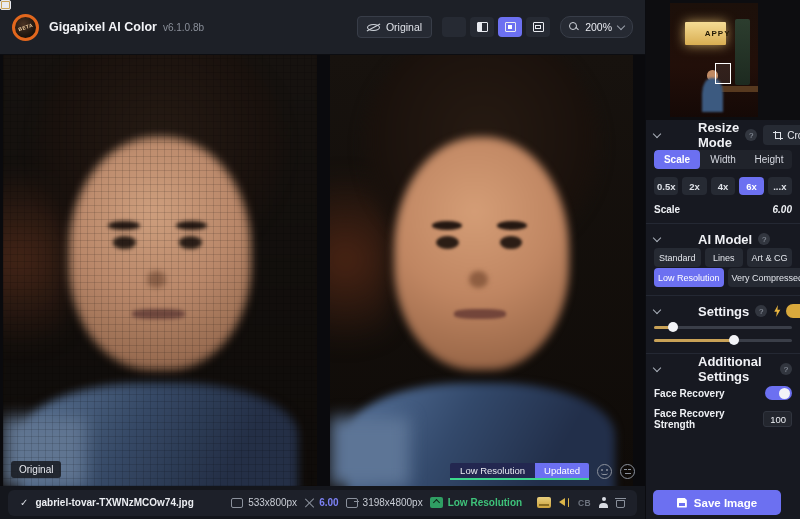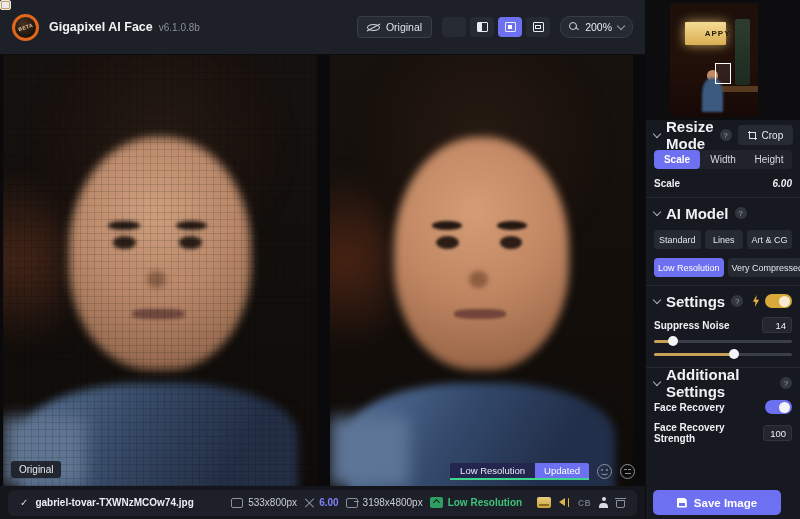--- a/index.html
+++ b/index.html
@@ -155,21 +155,21 @@
     background:#3c5a80; border-radius:45% 45% 0 0; filter:blur(1px); }
   .t-head { position:absolute; left:42%; bottom:32%; width:12%; height:9%;
     background:#c08a63; border-radius:50%; filter:blur(.5px); }
   .t-viewrect { position:absolute; left:51%; top:53%; width:18%; height:18%;
     border:1.5px solid #fff; background:rgba(255,255,255,.08); }
 
   .section { padding:7px 8px 8px; border-bottom:1px solid #242833; }
   .sec-head { display:flex; align-items:center; gap:6px; height:16px; cursor:pointer; }
   .sec-chev { width:6px; height:6px; border-right:1.4px solid #aab0bb; border-bottom:1.4px solid #aab0bb;
     transform:rotate(45deg); margin-top:-3px; flex:0 0 auto; }
-  .sec-title { font-size:15px; font-weight:bold; color:#f0f1f5; }
+  .sec-title { font-size:13px; font-weight:bold; color:#f0f1f5;margin-left:32px; }
   .help { width:12px; height:12px; border-radius:50%; background:#32363f; color:#9aa0ab;
     font-size:8px; display:flex; align-items:center; justify-content:center; cursor:pointer; flex:0 0 auto; }
   .crop-btn { margin-left:auto; height:20px; background:#262a33; border-radius:4px;
     display:flex; align-items:center; gap:5px; padding:0 10px; font-size:10px; cursor:pointer; }
   .crop-ic { position:relative; width:9px; height:9px; }
   .crop-ic::before { content:""; position:absolute; left:1.5px; top:0; width:7px; height:7px;
     border-left:1.3px solid #dfe2e8; border-bottom:1.3px solid #dfe2e8; }
   .crop-ic::after { content:""; position:absolute; left:0; top:1.5px; width:7px; height:7px;
     border-right:1.3px solid #dfe2e8; border-top:1.3px solid #dfe2e8; }
 
@@ -180,21 +180,21 @@
 
   .presets { display:flex; gap:4px; margin-top:8px; }
   .preset { flex:1; height:18px; background:#262a33; border-radius:4px; font-size:9.5px;
     color:#dfe2e8; display:flex; align-items:center; justify-content:center; font-weight:bold; cursor:pointer; }
   .preset.active { background:#6c70f1; color:#fff; }
 
   .kv-row { display:flex; align-items:center; justify-content:space-between; margin-top:9px; }
   .kv-label { font-size:10px; font-weight:bold; color:#eef0f4; }
   .kv-val { font-size:10px; font-style:italic; font-weight:bold; color:#eef0f4; }
 
-  .model-grid { display:flex; gap:4px; margin-top:9px; }
+  .model-grid { display:flex; gap:4px; margin-top:1px; }
   .model-btn { height:19px; background:#262a33; border-radius:4px; font-size:9px; color:#e2e5eb;
     display:flex; align-items:center; justify-content:center; padding:0 4px; cursor:pointer; white-space:nowrap; }
   .model-btn.active { background:#6c70f1; color:#fff; }
 
   .bolt { width:8px; height:12px; background:#e9b53f;
     clip-path:polygon(58% 0,12% 56%,44% 56%,36% 100%,88% 40%,52% 40%); }
   .toggle { width:27px; height:14px; border-radius:8px; background:#3a3e48; position:relative; cursor:pointer; flex:0 0 auto; }
   .toggle::after { content:""; position:absolute; top:1.5px; left:2px; width:11px; height:11px;
     border-radius:50%; background:#f2f3f7; }
   .toggle.on { background:#6c70f1; } .toggle.on::after { left:auto; right:2px; }
@@ -226,21 +226,21 @@
 <body>
 
 <div class="app">
 
   <div class="left-col">
 
     <header>
       <div class="logo">
         <span>BETA</span>
       </div>
-      <span class="app-title">Gigapixel AI Face</span>
+      <span class="app-title">Gigapixel AI Color</span>
       <span class="app-version">v6.1.0.8b</span>
 
       <div class="toolbar-right">
         <div class="btn-dark">
           <span class="eye-off"></span>
           <span>Original</span>
         </div>
         <div class="view-group">
           <div class="view-btn">
             <span class="vb-icon fill"></span>
@@ -374,20 +374,27 @@
         <span class="crop-btn">
           <span class="crop-ic"></span>
           <span>Crop</span>
         </span>
       </div>
       <div class="seg">
         <span class="seg-tab active">Scale</span>
         <span class="seg-tab">Width</span>
         <span class="seg-tab">Height</span>
       </div>
+      <div class="presets">
+        <span class="preset">0.5x</span>
+        <span class="preset">2x</span>
+        <span class="preset">4x</span>
+        <span class="preset active">6x</span>
+        <span class="preset">...x</span>
+      </div>
       <div class="kv-row">
         <span class="kv-label">Scale</span>
         <span class="kv-val">6.00</span>
       </div>
     </div>
 
     <div class="section">
       <div class="sec-head">
         <span class="sec-chev"></span>
         <span class="sec-title">AI Model</span>
@@ -407,24 +414,20 @@
     <div class="section">
       <div class="sec-head">
         <span class="sec-chev"></span>
         <span class="sec-title">Settings</span>
         <span class="help">?</span>
         <span style="margin-left:auto;display:flex;align-items:center;gap:5px;">
           <span class="bolt"></span>
           <span class="toggle on gold"></span>
         </span>
       </div>
-      <div class="slider-label-row">
-        <span class="sl-label">Suppress Noise</span>
-        <span class="val-box">14</span>
-      </div>
       <div class="slider">
         <span class="track">
             <span class="fill" style="width: 14%;">
               <span class="thumb-dot"></span>
             </span>
           </span>
       </div>
       <div class="slider">
         <span class="track">
             <span class="fill" style="width: 58%;">

